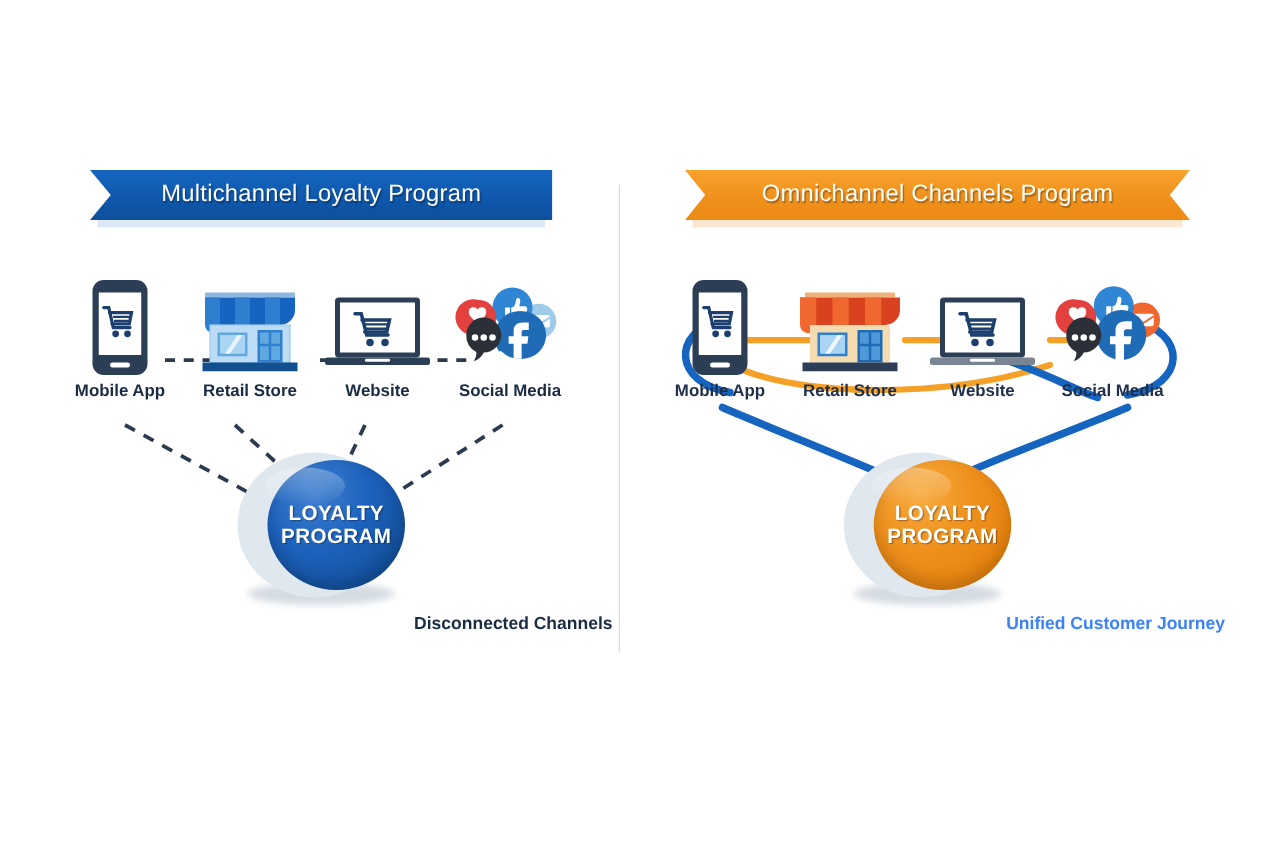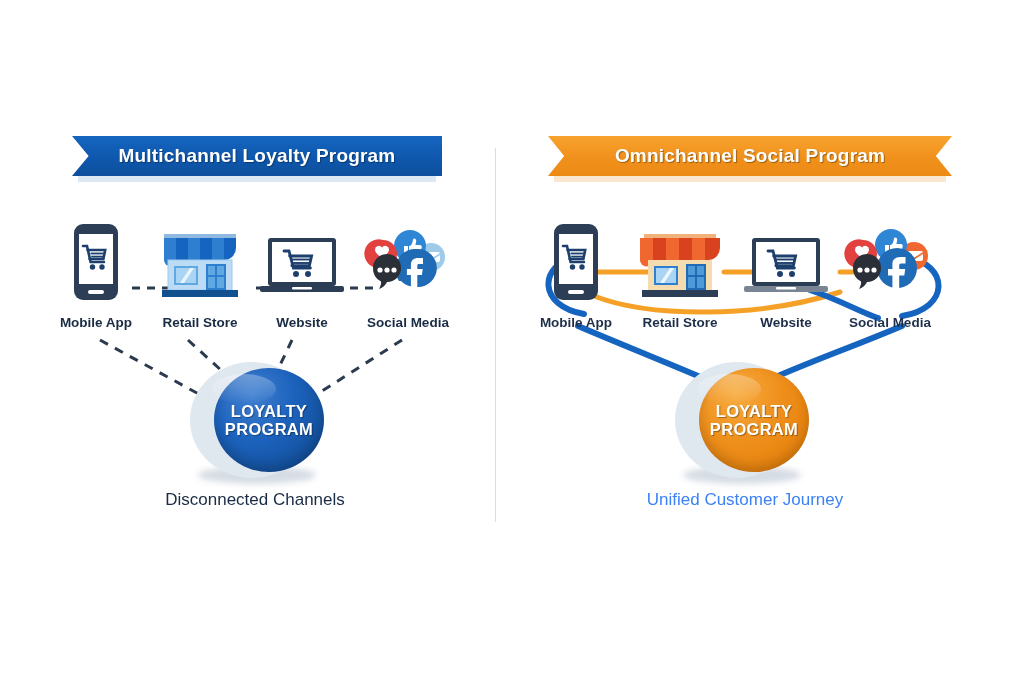--- a/index.html
+++ b/index.html
@@ -40,31 +40,31 @@
     display:flex;align-items:center;justify-content:center;
   }
   .col.right .banner .body{
     background:linear-gradient(180deg,#f8a22e 0%,#f0911c 55%,#ec8a14 100%);
     clip-path:polygon(0 0, 100% 0, 96% 50%, 100% 100%, 0 100%, 4% 50%);
   }
   .banner .body.notch-both{
     clip-path:polygon(0 0, 100% 0, 96% 50%, 100% 100%, 0 100%, 4% 50%);
   }
   .banner .title{
-    font-size:19px;font-weight:bold;color:#ffffff;letter-spacing:.2px;
+    font-size:19px;font-weight:normal;color:#ffffff;letter-spacing:.2px;
     text-shadow:1px 1px 1px rgba(0,0,0,.35);
     white-space:nowrap;
   }
 
   
   .channels{position:absolute;top:222px;left:0;width:470px;height:110px;}
   .chan{position:absolute;width:96px;text-align:center;}
   .chan .art{height:80px;position:relative;display:flex;align-items:flex-end;justify-content:center;}
   .chan .label{
-    font-size:13.5px;font-weight:bold;color:#1a2b44;margin-top:13px;white-space:nowrap;
+    font-size:13.5px;font-weight:bold;color:#1a2b44;margin-top:3px;white-space:nowrap;
   }
   .col.right .chan .label{color:#1f2f4a;}
 
   
   .col.left .chan.c0{left:28px;}
   .col.left .chan.c1{left:132px;}
   .col.left .chan.c2{left:234px;}
   .col.left .chan.c3{left:340px;}
   
   .col.right .chan.c0{left:18px;}
@@ -100,22 +100,22 @@
     font-size:16.5px;font-weight:bold;color:#fff;line-height:1.12;
     text-shadow:1px 1px 1px rgba(0,0,0,.35);letter-spacing:.3px;
   }
   .core .shadow{
     position:absolute;left:8px;top:104px;width:118px;height:18px;border-radius:50%;
     background:rgba(120,140,165,.30);filter:blur(3px);
   }
 
   
   .caption{
-    position:absolute;top:490px;width:470px;text-align:center;
-    font-size:17px;font-weight:normal;color:#1a2b44;
+    position:absolute;top:490px;width:470px;text-align:right;
+    font-size:14px;font-weight:bold;color:#1a2b44;
   }
   .col.right .caption{color:#3b82f6;}
 
   svg{display:block;}
   .connectors{position:absolute;left:0;top:0;width:470px;height:683px;pointer-events:none;}
 </style>
 </head>
 <body>
 
 <div class="stage">
@@ -260,21 +260,21 @@
     </div>
 
     <div class="caption">Disconnected Channels</div>
   </div>
 
   <div class="col right">
 
     <div class="banner">
       <div class="shadowband"></div>
       <div class="body notch-both">
-        <span class="title">Omnichannel Social Program</span>
+        <span class="title">Omnichannel Channels Program</span>
       </div>
     </div>
 
     <svg class="connectors" viewBox="0 0 470 683">
 
       <g stroke="#f5a128" stroke-width="5" fill="none" stroke-linecap="round">
         <path d="M76 272 C 100 272, 120 272, 150 272"></path>
         <path d="M214 272 C 236 272, 248 272, 262 272"></path>
         <path d="M330 272 C 348 272, 360 272, 372 272"></path>
         <path d="M84 296 C 140 318, 250 318, 330 292"></path>

